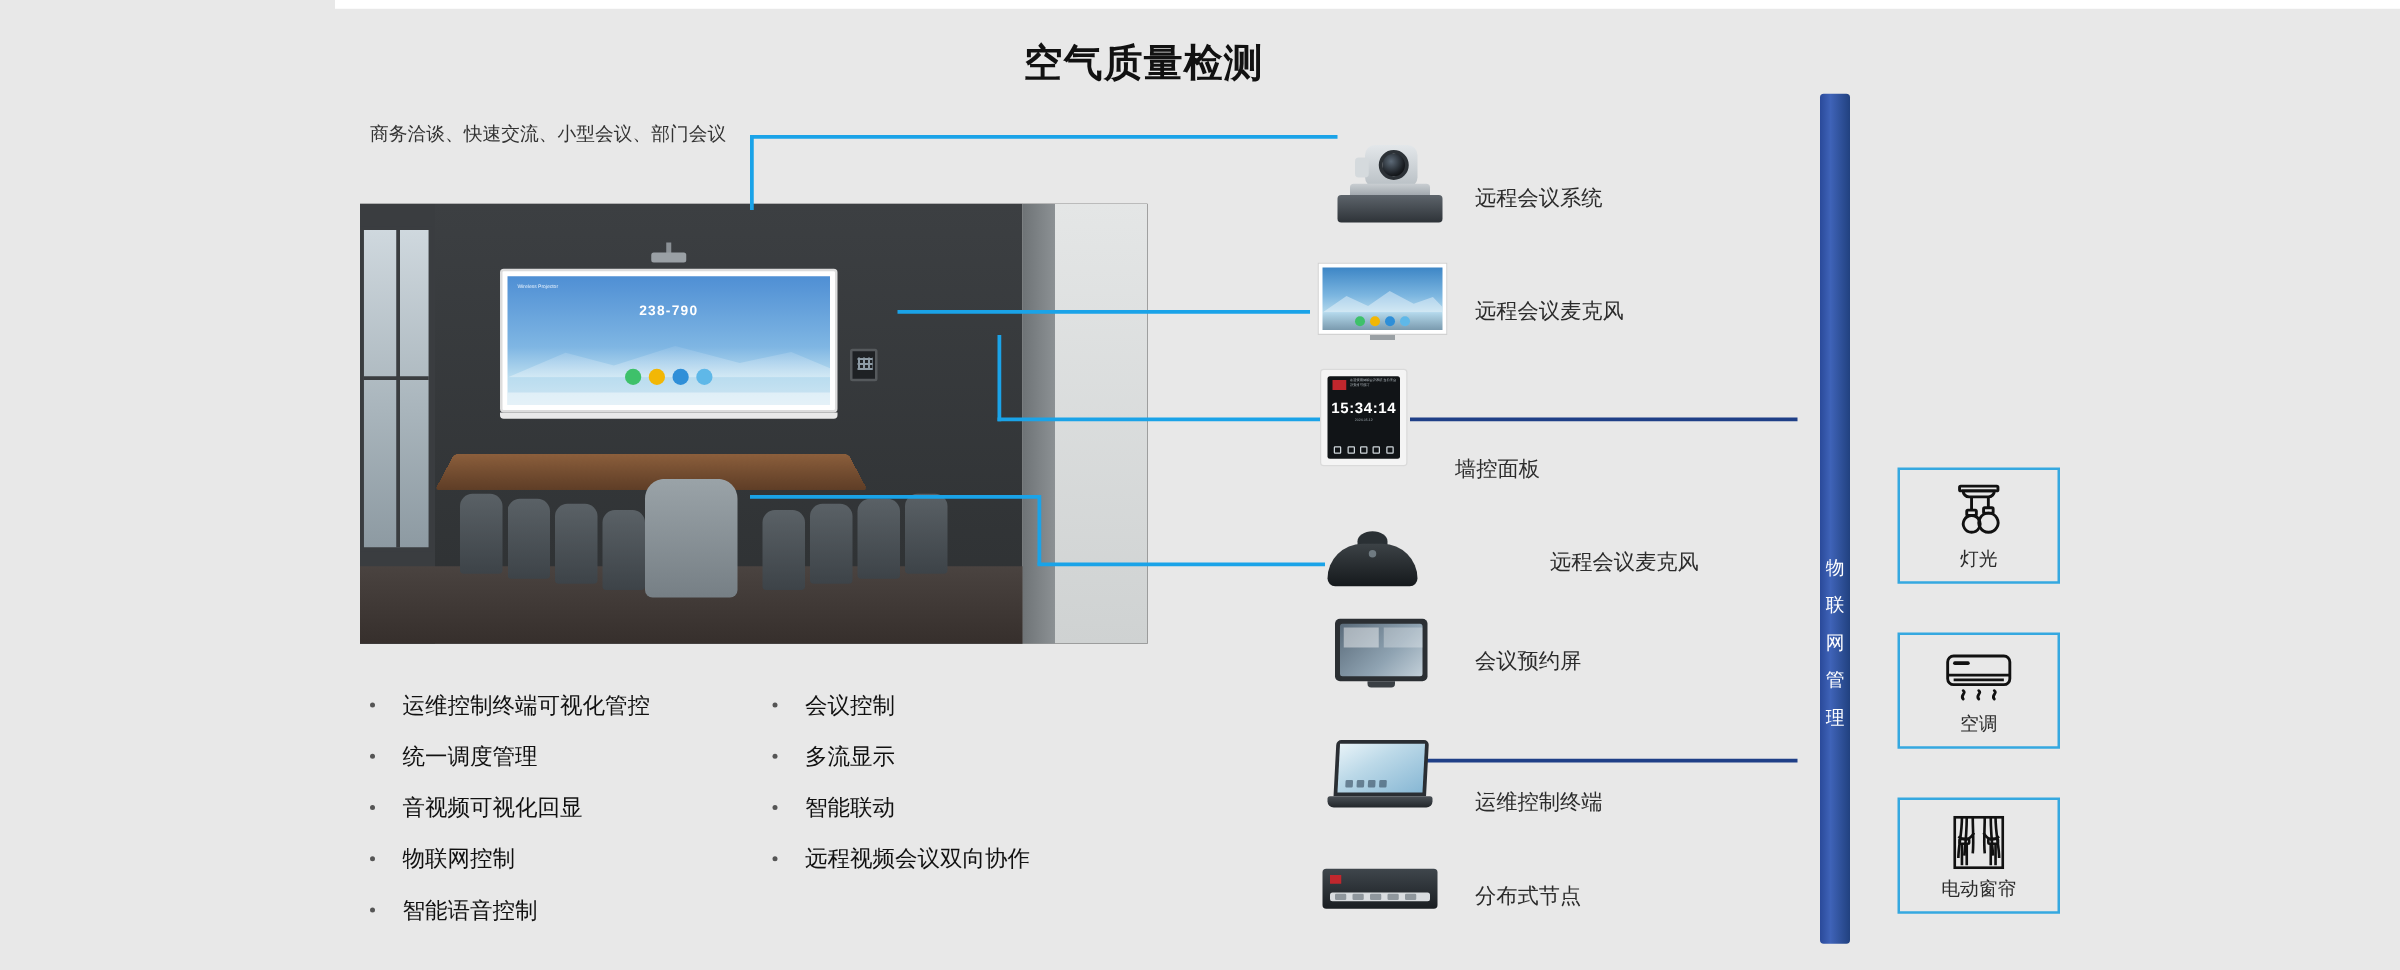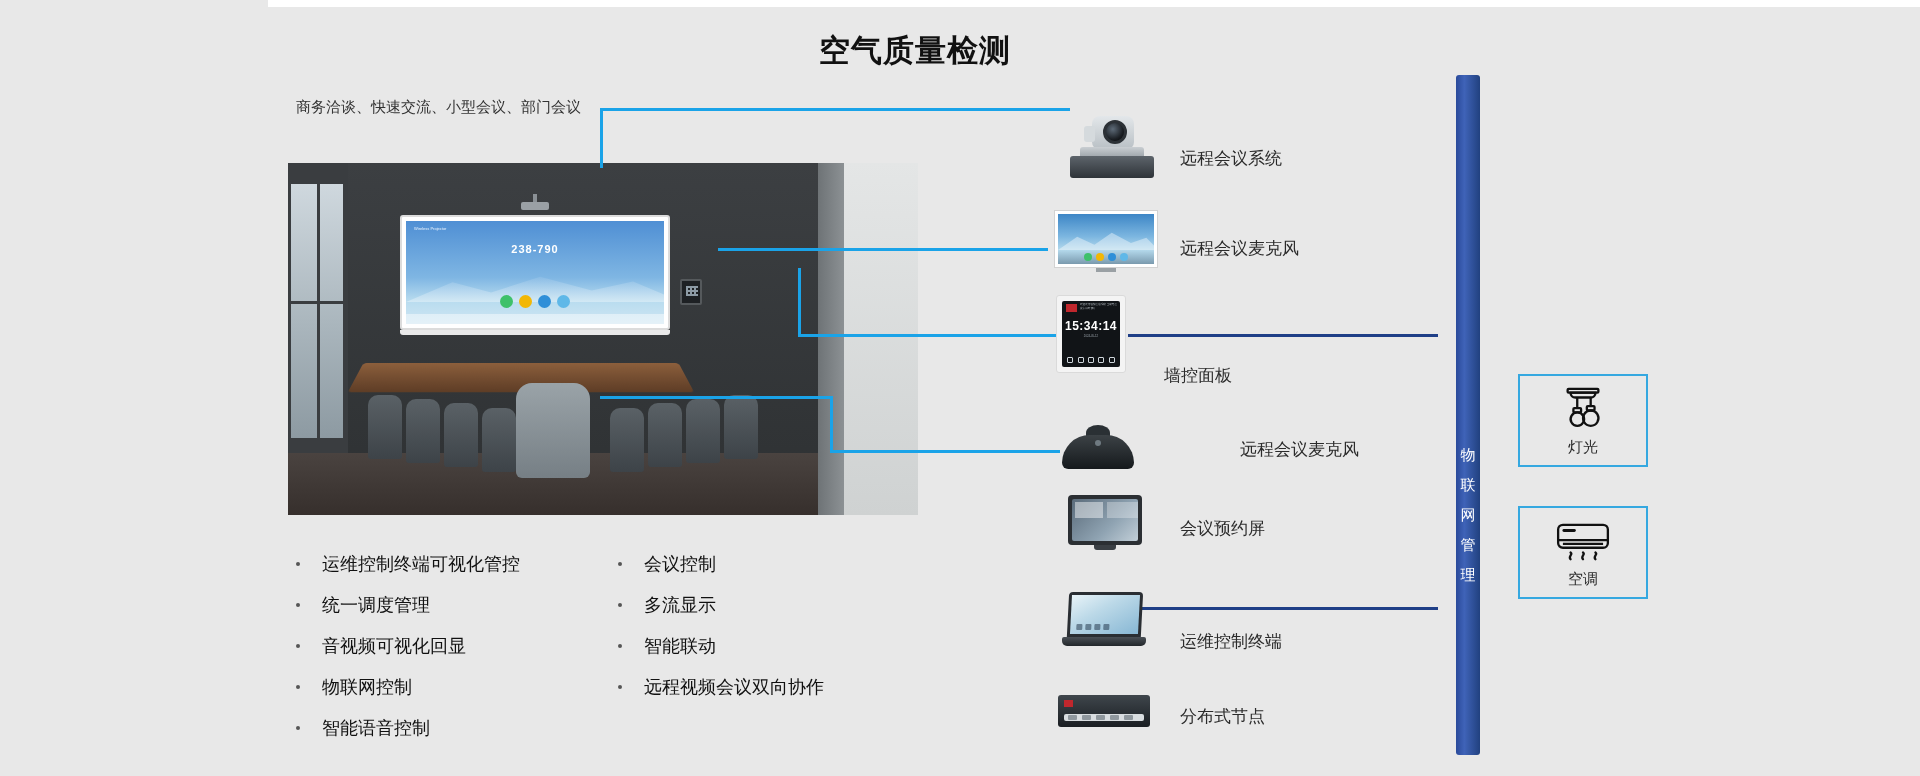--- a/index.html
+++ b/index.html
@@ -431,14 +431,30 @@
           <path d="M4 21 h52"></path>
           <path d="M9 25 h42"></path>
           <path d="M10 11 h11" stroke-width="3" stroke-linecap="round"></path>
           <path d="M17 34 c3 2 -3 4 0 7 M30 34 c3 2 -3 4 0 7 M43 34 c3 2 -3 4 0 7" stroke-linecap="round"></path>
         </g>
       </svg>
     </div>
     <div class="iot-card-label">空调</div>
   </div>
 
+  <div class="iot-card" style="top:638px;">
+    <div class="iot-card-icon">
+      <svg width="48" height="48" viewBox="0 0 50 50">
+        <g fill="none" stroke="#111" stroke-width="2.2">
+          <rect x="5" y="4" width="40" height="42"></rect>
+          <path d="M11 4 c0 14 -3 24 -3 34 M15 4 c0 12 -1 22 -2 32 M20 4 c0 10 1 20 0 30"></path>
+          <path d="M39 4 c0 14 3 24 3 34 M35 4 c0 12 1 22 2 32 M30 4 c0 10 -1 20 0 30"></path>
+          <path d="M8 20 q8 6 13 -3 M42 20 q-8 6 -13 -3"></path>
+          <rect x="9" y="22" width="8" height="4" rx="1"></rect>
+          <rect x="33" y="22" width="8" height="4" rx="1"></rect>
+          <path d="M11 26 v18 M15 26 v18 M35 26 v18 M39 26 v18"></path>
+        </g>
+      </svg>
+    </div>
+    <div class="iot-card-label">电动窗帘</div>
+  </div>
 
 </div>
 
 </body></html>

